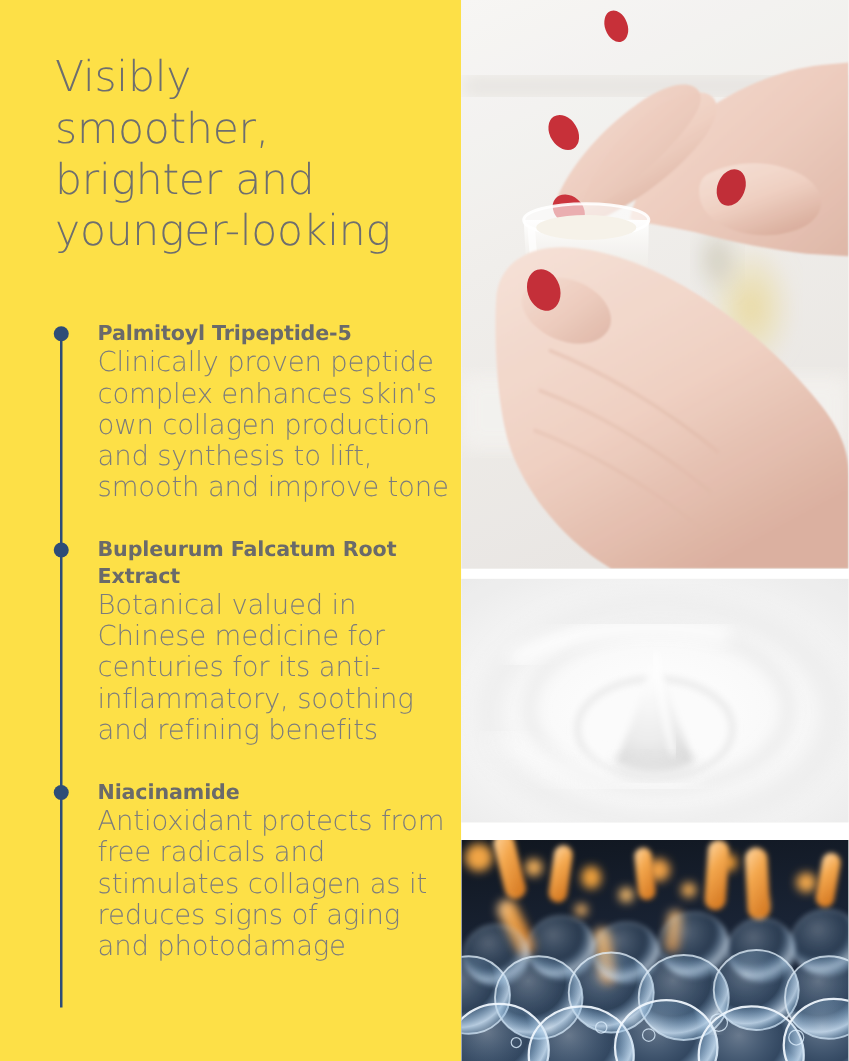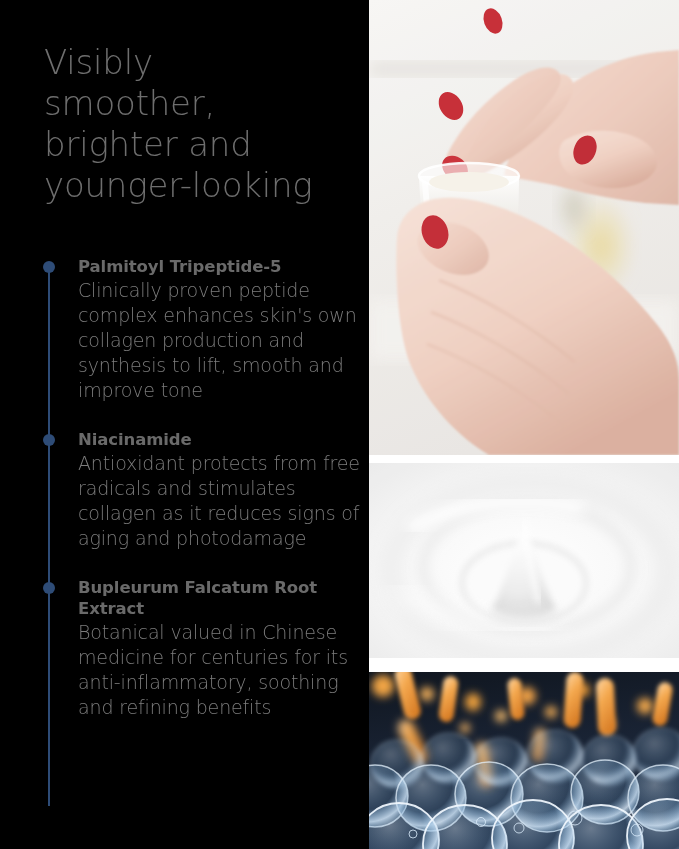--- a/index.html
+++ b/index.html
@@ -19,21 +19,21 @@
     height: 849px;
     background: #ffffff;
     display: flex;
   }
 
   
   .left-col {
     position: relative;
     width: 369px;
     height: 849px;
-    background: #000000;
+    background: #fde047;
     box-sizing: border-box;
   }
 
   .headline {
     position: absolute;
     left: 44px;
     top: 42px;
     width: 312px;
     font-family: "DejaVu Sans", sans-serif;
     font-weight: 300;
@@ -83,21 +83,21 @@
     font-size: 16.5px;
     line-height: 21px;
     color: #6a6a6a;
     margin: 0 0 1px 0;
     letter-spacing: -0.1px;
   }
 
   .benefit-body {
     font-family: "DejaVu Sans", sans-serif;
     font-weight: 300;
-    font-size: 19px;
+    font-size: 22px;
     line-height: 25px;
     color: #7c7c7c;
     margin: 0;
     letter-spacing: -0.15px;
   }
 
   
   .right-col {
     position: relative;
     width: 310px;
@@ -137,28 +137,28 @@
       <div class="timeline-rail"></div>
 
       <div class="benefit-item">
         <span class="bullet-dot"></span>
         <p class="benefit-title">Palmitoyl Tripeptide-5</p>
         <p class="benefit-body">Clinically proven peptide complex enhances skin's own collagen production and synthesis to lift, smooth and improve tone</p>
       </div>
 
       <div class="benefit-item">
         <span class="bullet-dot"></span>
+        <p class="benefit-title">Bupleurum Falcatum Root Extract</p>
+        <p class="benefit-body">Botanical valued in Chinese medicine for centuries for its anti-inflammatory, soothing and refining benefits</p>
+      </div>
+
+      <div class="benefit-item">
+        <span class="bullet-dot"></span>
         <p class="benefit-title">Niacinamide</p>
         <p class="benefit-body">Antioxidant protects from free radicals and stimulates collagen as it reduces signs of aging and photodamage</p>
-      </div>
-
-      <div class="benefit-item">
-        <span class="bullet-dot"></span>
-        <p class="benefit-title">Bupleurum Falcatum Root Extract</p>
-        <p class="benefit-body">Botanical valued in Chinese medicine for centuries for its anti-inflammatory, soothing and refining benefits</p>
       </div>
 
     </div>
   </div>
 
   <div class="right-col">
 
     <div class="photo photo-1">
       <svg viewBox="0 0 310 455" preserveAspectRatio="xMidYMid slice" aria-hidden="true">
         <defs>

